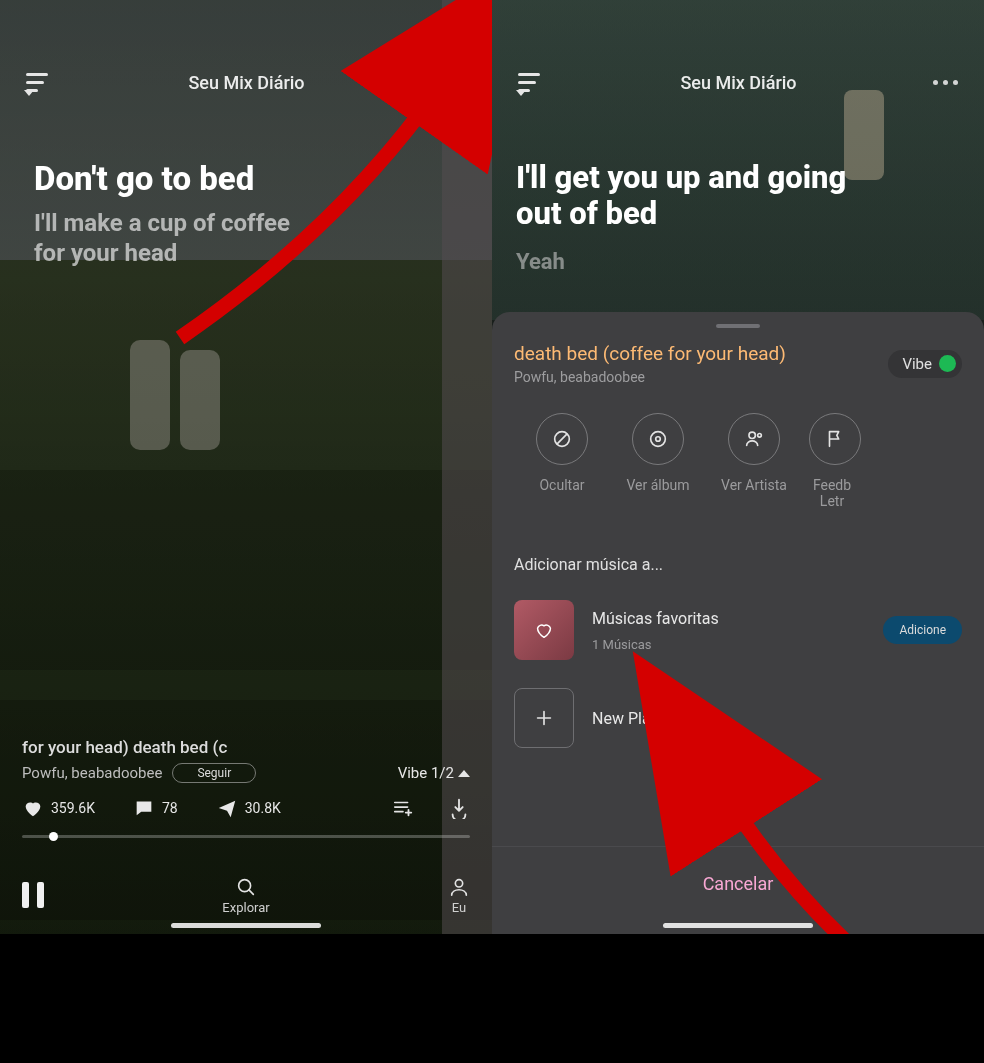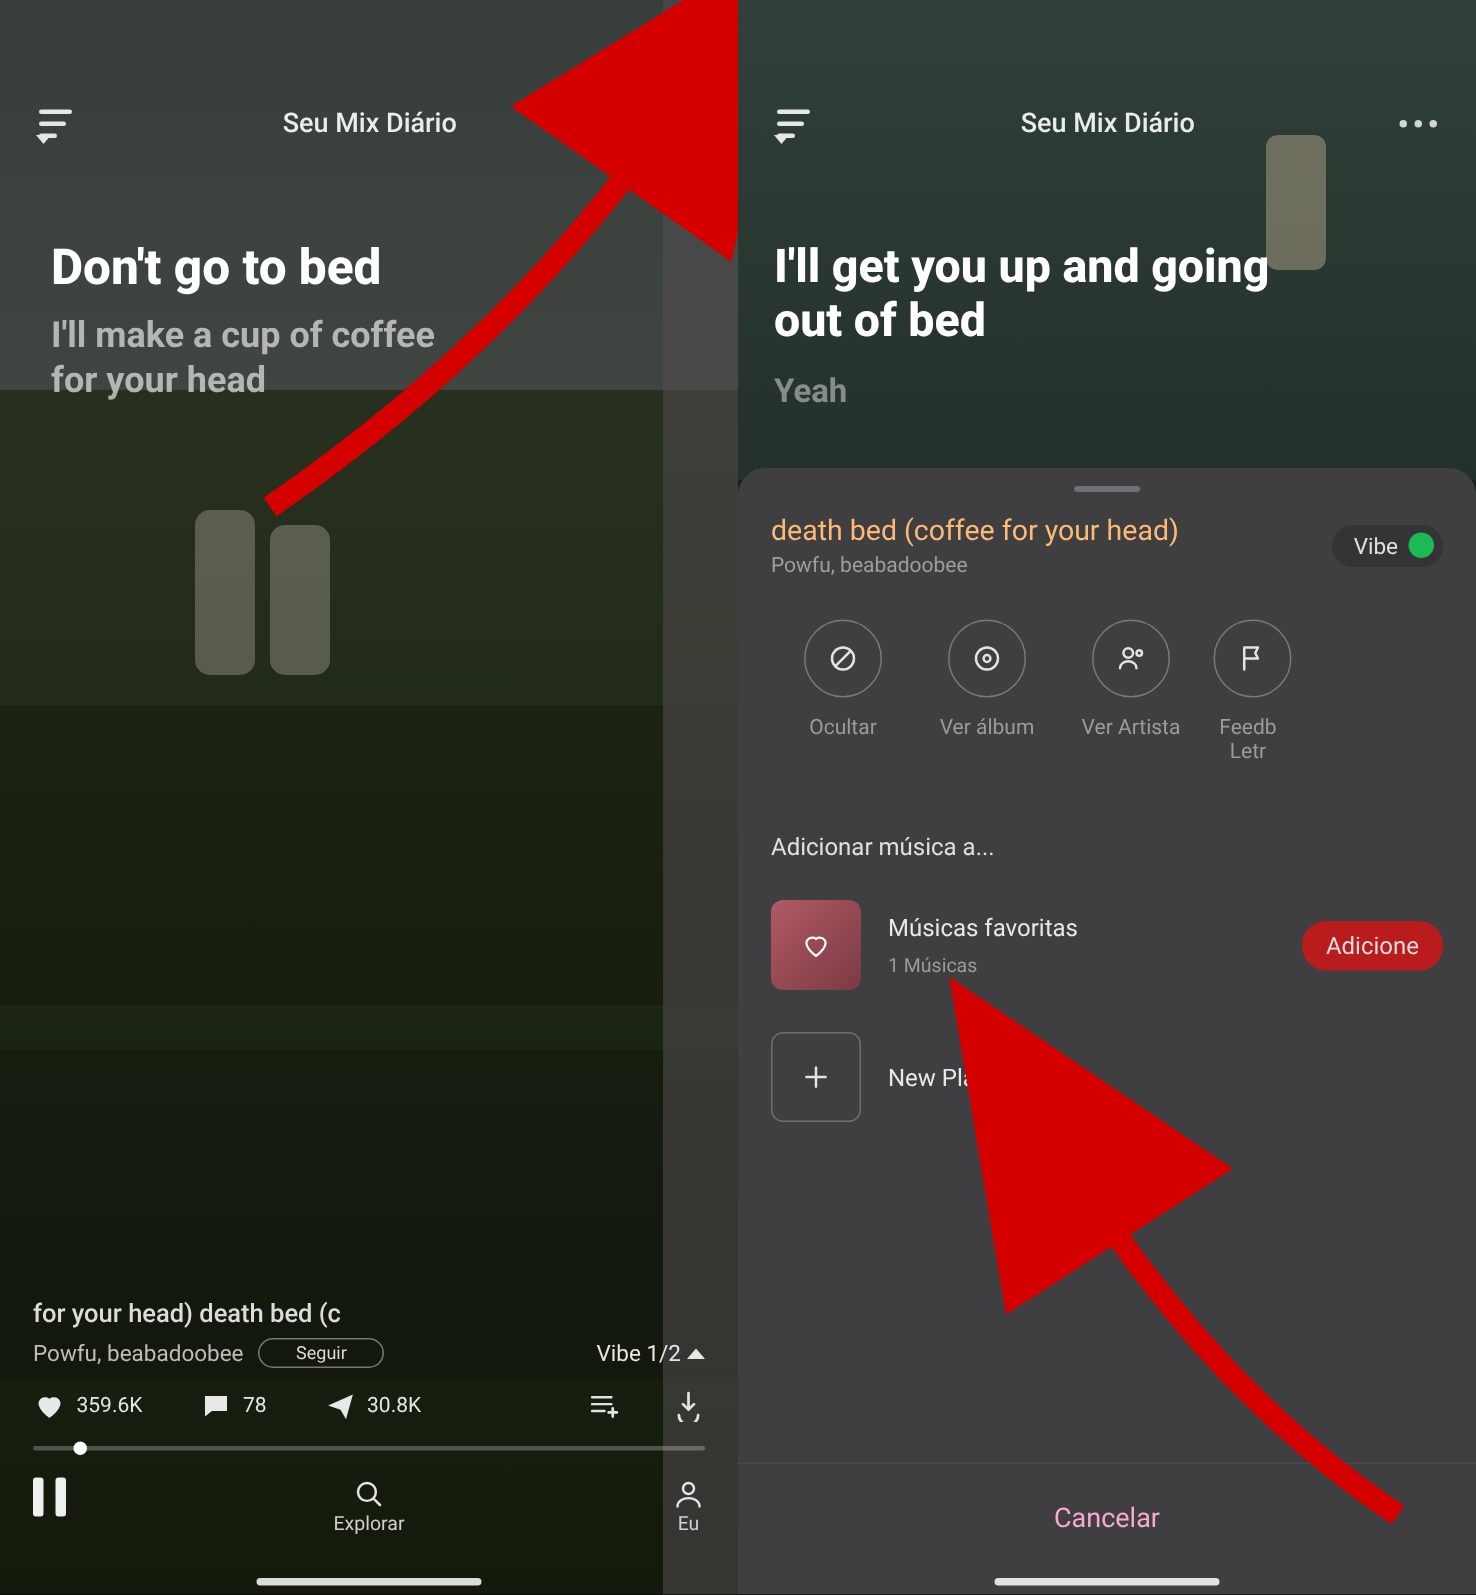--- a/index.html
+++ b/index.html
@@ -1,18 +1,18 @@
 <!DOCTYPE html>
 <html><head>
 <meta charset="utf-8">
 <style>
   * { box-sizing: border-box; margin: 0; padding: 0; }
   body { background: #000; font-family: -apple-system, BlinkMacSystemFont, "Segoe UI", Roboto, Helvetica, Arial, sans-serif; }
   .screenshot { width: 984px; height: 1063px; display: flex; position: relative; }
-  .phone { position: relative; height: 1063px; overflow: hidden; }
+  .phone { position: relative; height: 934px; overflow: hidden; }
   .phone-left { width: 492px; }
   .phone-right { width: 492px; }
 
   
   .bg-left {
     position: absolute; inset: 0;
     background:
       linear-gradient(rgba(10,10,10,.55), rgba(10,10,10,.7)),
       linear-gradient(#4a5a3a, #5a6a4a 30%, #3a4a2a 70%, #2a3a1a);
   }
@@ -60,21 +60,21 @@
   .song-title { font-size:17px; font-weight:500; color:#dcdcdc; white-space:nowrap; }
   .song-artist { font-size:15px; color:#bdbdbd; }
   .pill { border:1px solid rgba(200,200,200,.55); color:#dcdcdc; font-size:12px; padding:2px 24px; border-radius:10px; }
   .vibe { font-size:15px; color:#e6e6e6; display:flex; align-items:center; gap:4px; }
   .vibe .tri { width:0;height:0;border-left:6px solid transparent;border-right:6px solid transparent;border-bottom:7px solid #e6e6e6; }
   .actions { display:flex; align-items:center; gap:38px; margin-top:4px; margin-bottom:16px; }
   .action { display:flex; align-items:center; gap:7px; color:#e6e6e6; font-size:14px; }
   .actions-right { margin-left:auto; display:flex; gap:34px; align-items:center; }
   .progress { height:3px; background:rgba(255,255,255,.25); border-radius:2px; position:relative; margin-bottom:18px; }
   .progress .knob { position:absolute; left:6%; top:-3px; width:9px; height:9px; background:#fff; border-radius:50%; }
-  .bottom-row { display:flex; align-items:flex-start; justify-content:space-between; height:78px;gap:32px; }
+  .bottom-row { display:flex; align-items:center; justify-content:space-between; height:78px;gap:32px; }
   .bottom-center { text-align:center; color:#cfcfcf; font-size:13px; display:flex; flex-direction:column; align-items:center; gap:2px; }
   .pause { display:flex; gap:8px; }
   .pause span { width:7px; height:26px; background:#f0f0f0; border-radius:2px; }
   .home-indicator { position:absolute; bottom:6px; left:50%; transform:translateX(-50%); width:150px; height:5px; background:rgba(255,255,255,.85); border-radius:3px; }
 
   
   .ico { display:inline-flex; align-items:center; justify-content:center; }
   .ico svg { width:22px; height:22px; stroke:#e3e3e3; fill:none; stroke-width:1.8; stroke-linecap:round; stroke-linejoin:round; }
   .ico.fill svg { fill:#e8e8e8; stroke:none; }
 
@@ -92,21 +92,21 @@
   .round { width:52px; height:52px; border:1.5px solid #79797b; border-radius:50%; display:flex; align-items:center; justify-content:center; }
   .sheet-action .lbl { font-size:14px; color:#9b9b9d; text-align:center; }
   .section-label { font-size:16px; color:#e0e0e0; padding:28px 22px 18px; }
   .pl-row { display:flex; align-items:center; gap:18px; padding:8px 22px; }
   .pl-thumb { width:60px; height:60px; border-radius:8px; display:flex; align-items:center; justify-content:center; }
   .pl-thumb.fav { background:linear-gradient(135deg,#b15a65,#7b3a43); }
   .pl-thumb.new { border:1.5px solid #6e6e71; }
   .pl-meta { display:flex; flex-direction:column; gap:9px; }
   .pl-name { font-size:16px; color:#e8e8e8; }
   .pl-count { font-size:13px; color:#9b9b9d; }
-  .add-pill { margin-left:auto; background:#b91c1c; color:#dcdcdc; font-size:16px; padding:7px 16px; border-radius:16px; }
+  .add-pill { margin-left:auto; background:#0c4a6e; color:#dcdcdc; font-size:12px; padding:7px 16px; border-radius:16px; }
   .cancel { margin-top:auto; border-top:1px solid #4a4a4d; text-align:center; padding:26px 0 40px; font-size:18px; color:#f9a8d4; }
   .phone-right .home-indicator { background:rgba(255,255,255,.85); }
 
   
   .arrow { position:absolute; pointer-events:none; }
   .arrow svg { overflow:visible; }
 </style>
 </head>
 <body>
 

